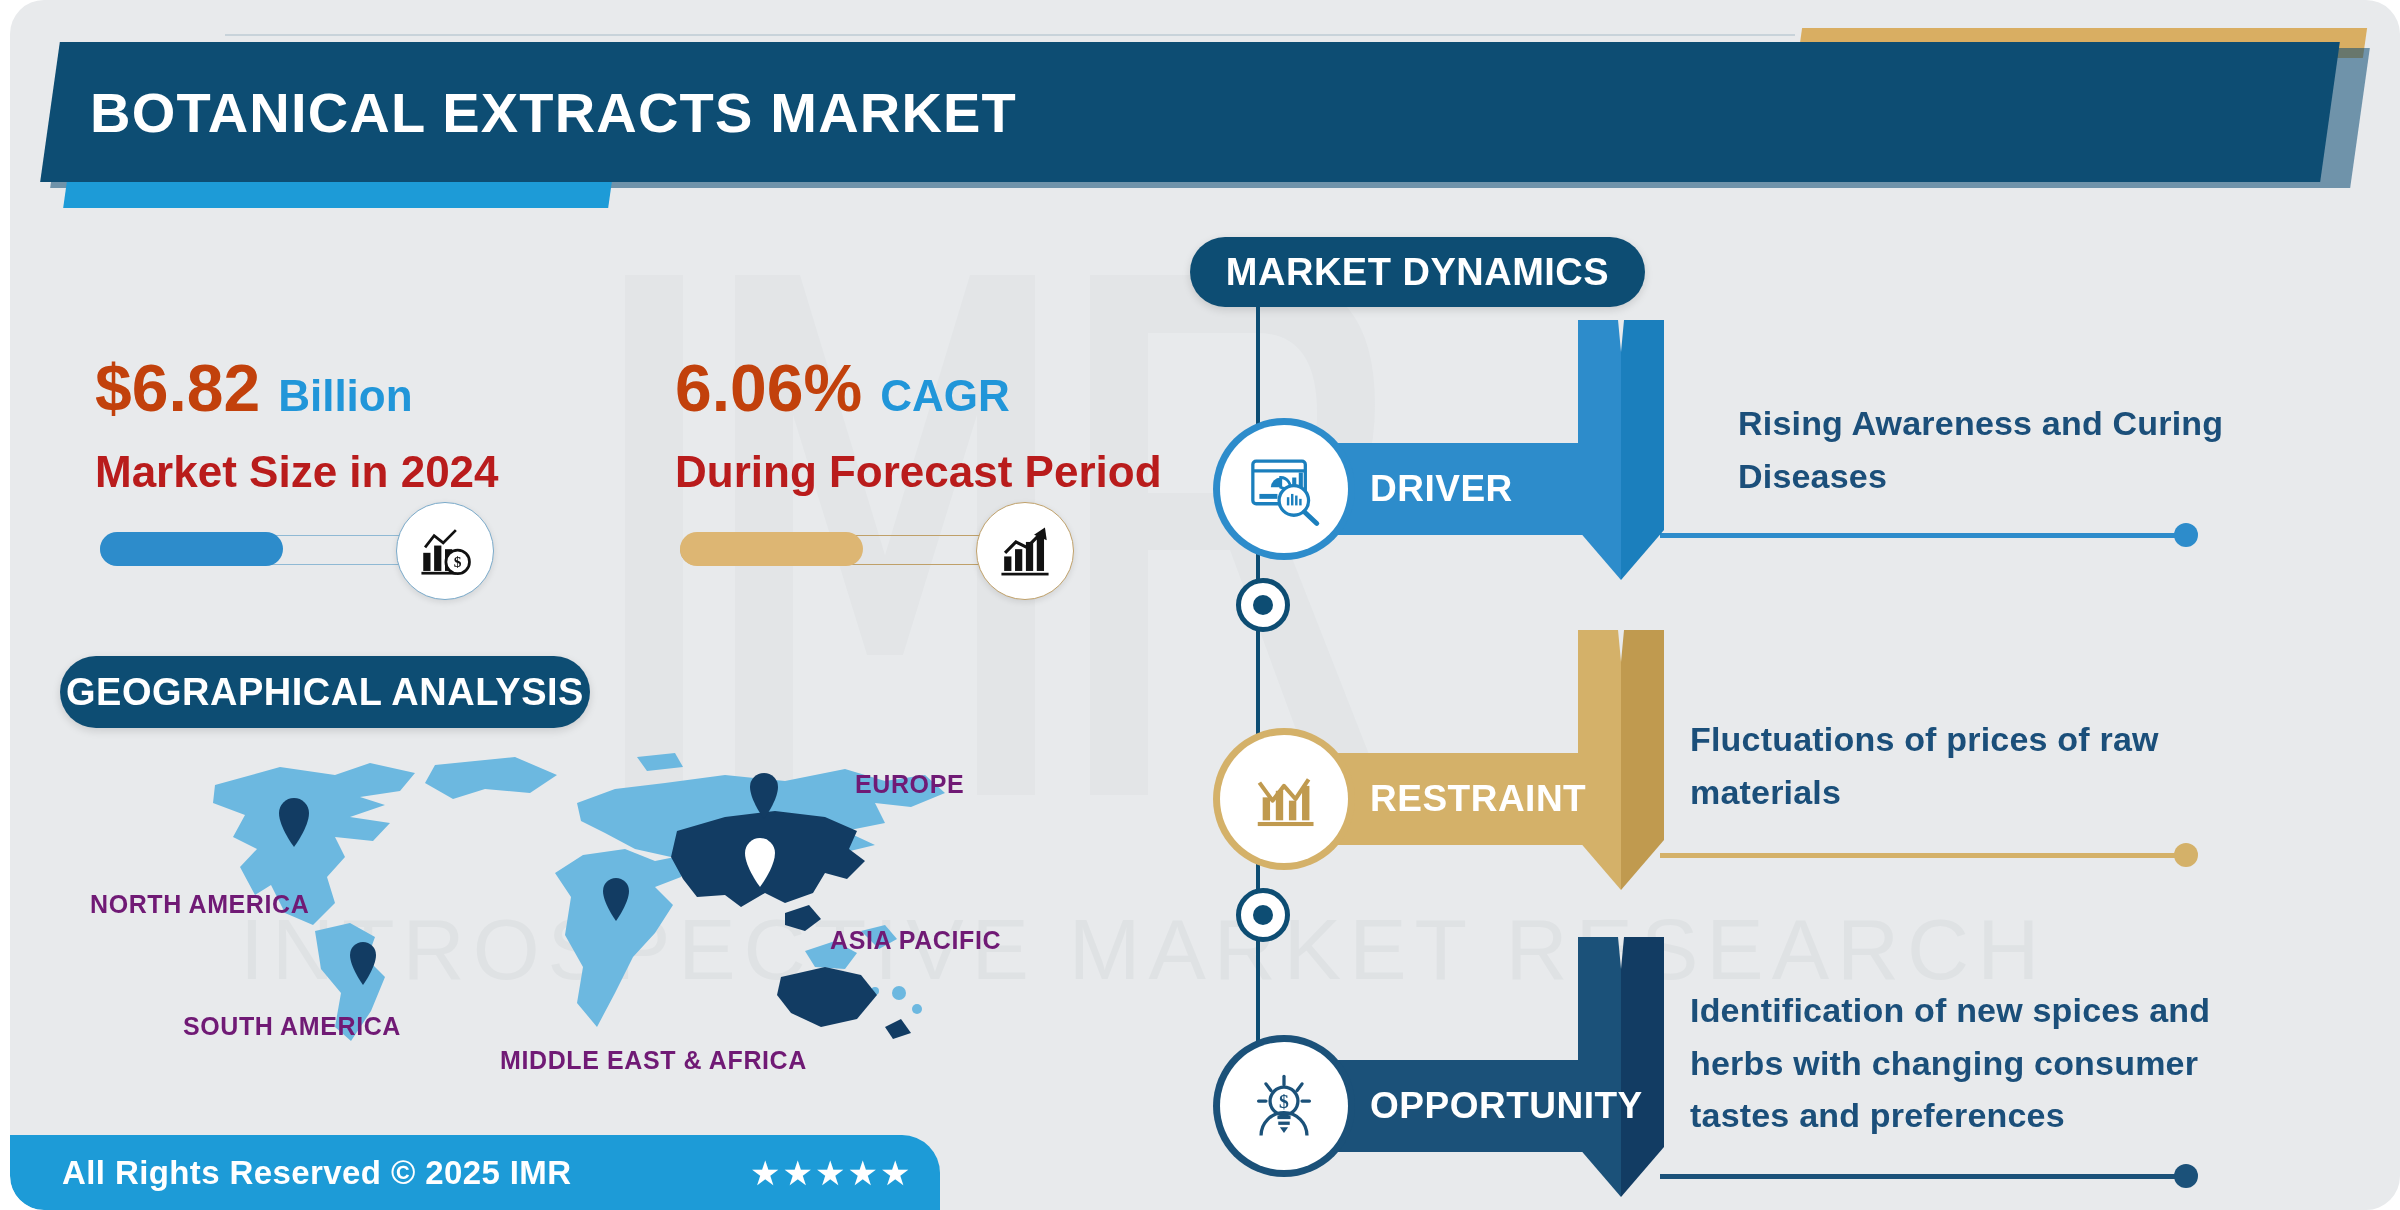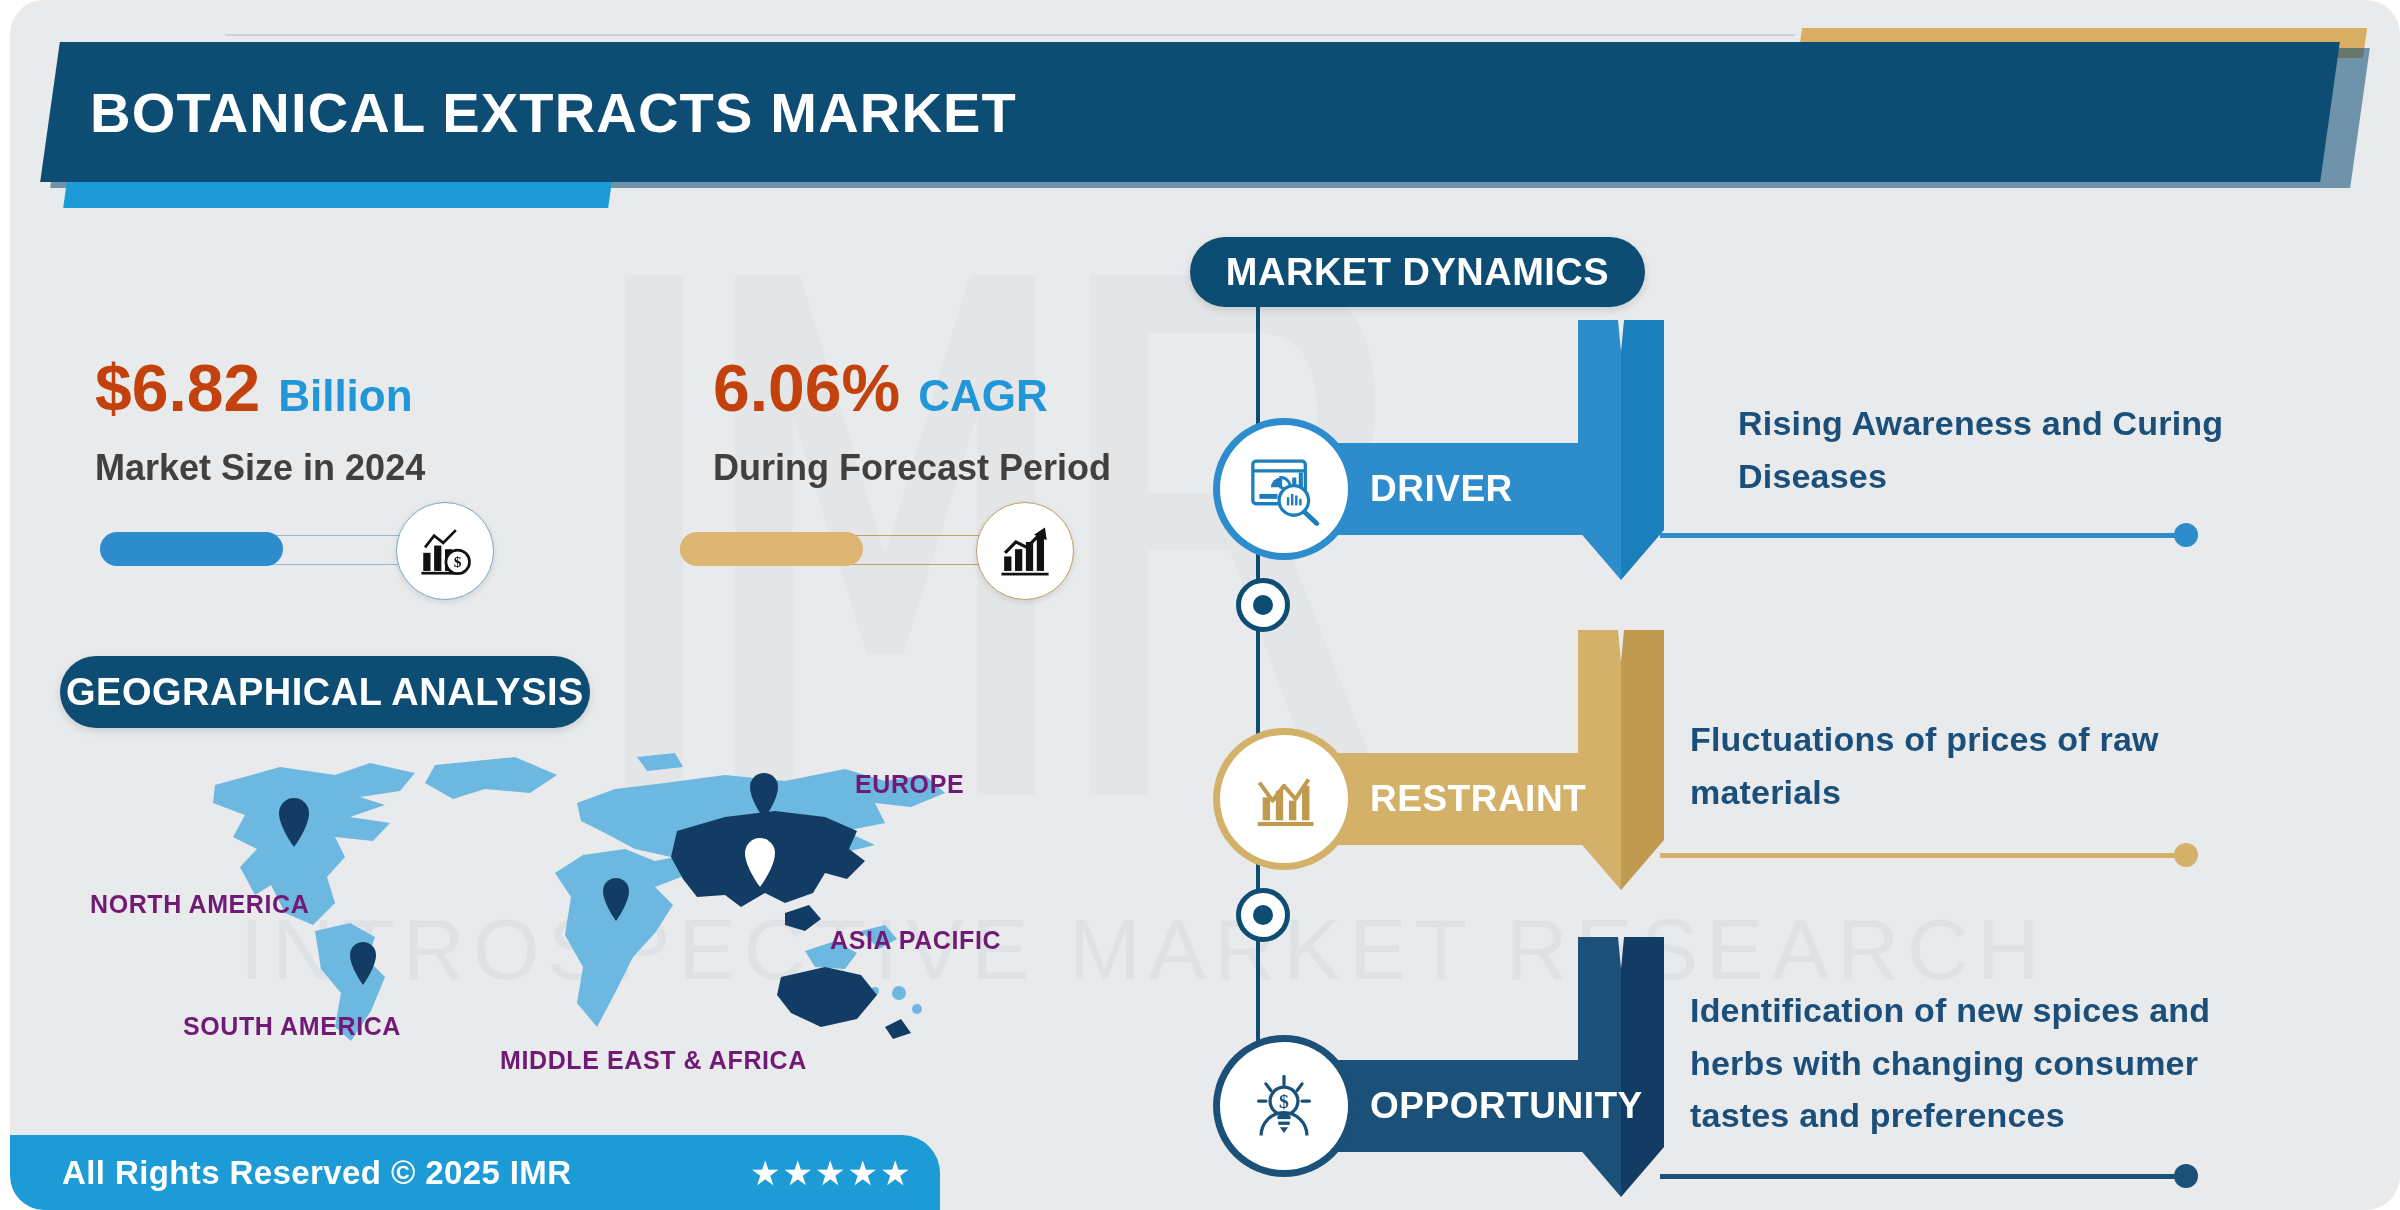--- a/index.html
+++ b/index.html
@@ -40,26 +40,26 @@
         background:#0d4d73;color:#fff;border-radius:999px;
         font-size:38px;font-weight:600;letter-spacing:.5px;
         box-shadow:0 3px 8px rgba(0,0,0,.13);}
   #pill-insight{left:50px;top:235px;width:375px;height:72px;}
   #pill-geo   {left:50px;top:640px;width:530px;height:72px;margin-top:16px;}
   #pill-dyn   {left:1180px;top:237px;width:455px;height:70px;}
 
   
   .kpi{position:absolute;}
   #kpi1{left:85px;top:355px;width:520px;}
-  #kpi2{left:665px;top:355px;width:560px;margin-left:38px;}
+  #kpi2{left:665px;top:355px;width:560px;}
   .kpi-row{display:flex;align-items:baseline;gap:18px;}
   .kpi-big{font-size:66px;font-weight:700;color:#c2410c;line-height:1;
            font-family:"Liberation Sans",sans-serif;}
   .kpi-unit{font-size:44px;font-weight:700;color:#2196d9;line-height:1;}
-  .kpi-sub{margin-top:26px;font-size:36px;font-weight:600;color:#404040;}
+  .kpi-sub{margin-top:26px;font-size:44px;font-weight:600;color:#b91c1c;}
 
   .bar-wrap{position:absolute;height:34px;}
   #bar1{left:90px;top:532px;width:330px;}
   #bar2{left:670px;top:532px;width:330px;}
   .bar-track{position:absolute;left:0;top:3px;width:100%;height:28px;
              border:1.5px solid #8fb9d4;border-radius:999px;background:transparent;}
   .bar-track.gold{border-color:#bfa069;}
   .bar-fill{position:absolute;left:0;top:0;height:34px;border-radius:999px;background:#2d8ccb;}
   .bar-fill.gold{background:#ddb673;}
   .bar-icon{position:absolute;top:-30px;width:96px;height:96px;border-radius:50%;

